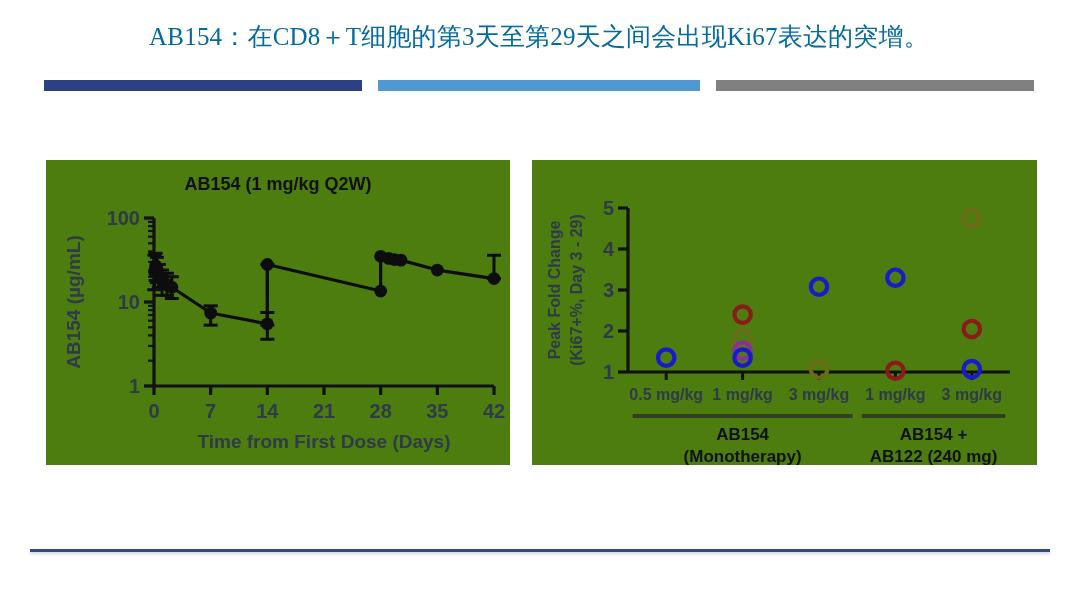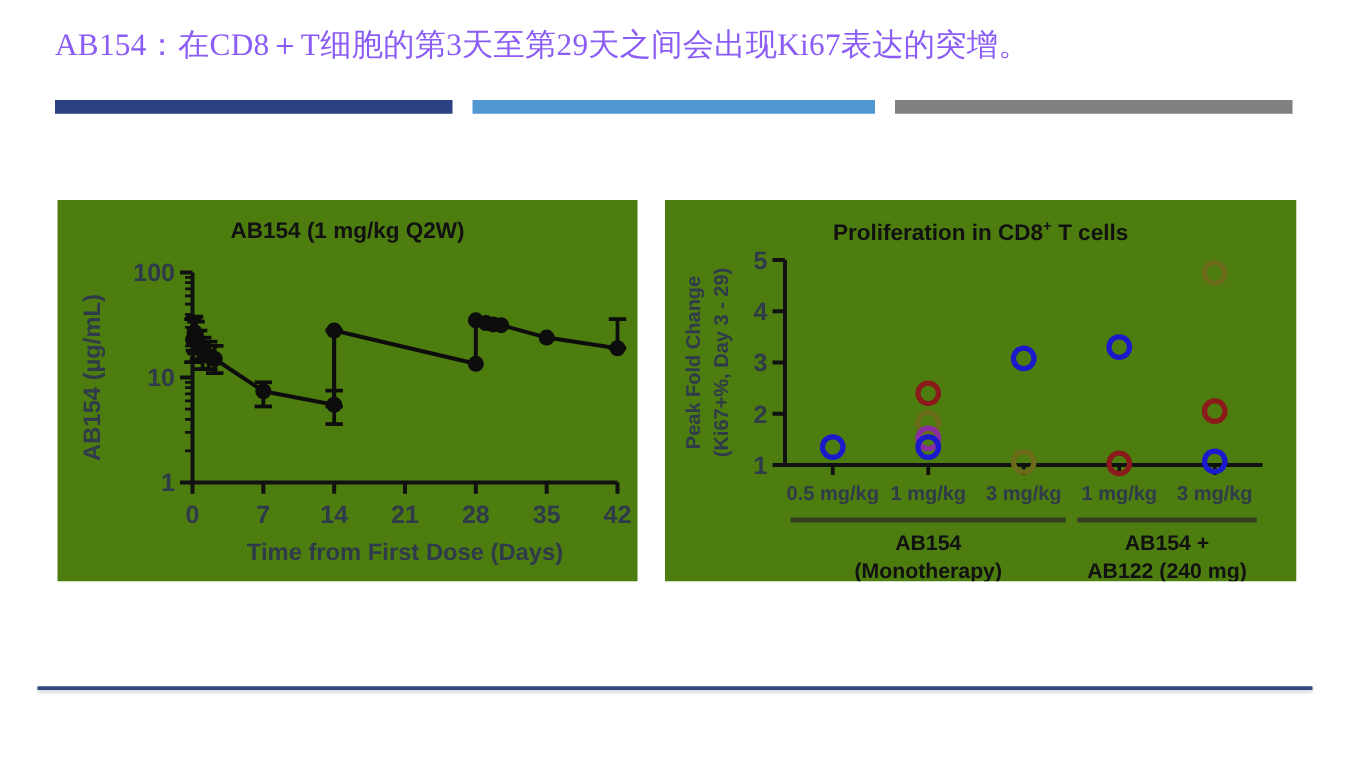--- a/index.html
+++ b/index.html
@@ -9,22 +9,22 @@
     font-family:"Liberation Sans", sans-serif;
     overflow:hidden;
     position:relative;
   }
   .slide{position:absolute;inset:0;}
 
   
   .title{
     position:absolute;left:44px;top:20px;width:990px;
     font-family:"Liberation Serif", serif;
-    font-size:25px;line-height:34px;color:#8b5cf6;
-    letter-spacing:0.2px;white-space:nowrap;
+    font-size:25px;line-height:34px;color:#0369a1;
+    letter-spacing:0.2px;white-space:nowrap;text-align:center;
   }
 
   
   .bars{position:absolute;left:44px;top:80px;width:990px;height:11px;}
   .bar{position:absolute;top:0;height:11px;}
   .bar.b1{left:0;width:318px;background:#2b4183;}
   .bar.b2{left:334px;width:322px;background:#5197d1;}
   .bar.b3{left:672px;width:318px;background:#808080;}
 
   
@@ -167,23 +167,20 @@
         <circle cx="334.66666666666663" cy="96.29828427457684" r="6.4" fill="#0d0d0d"></circle>
         <circle cx="342.76190476190476" cy="98.44482905025745" r="6.4" fill="#0d0d0d"></circle>
         <circle cx="348.42857142857144" cy="99.56740182112789" r="6.4" fill="#0d0d0d"></circle>
         <circle cx="354.9047619047619" cy="100.14191348167357" r="6.4" fill="#0d0d0d"></circle>
         <circle cx="391.33333333333337" cy="110.06225569622511" r="6.4" fill="#0d0d0d"></circle>
         <circle cx="448" cy="118.58469751996238" r="6.4" fill="#0d0d0d"></circle>
       </svg>
   </div>
 
   <div class="panel panel-right">
-    <div class="chart-title" style="top:14px;">
-      <span>Proliferation in CD8</span><sup>+</sup><span> T cells</span>
-    </div>
     <svg id="svg-prolif" width="505" height="305">
         <line x1="96" y1="48" x2="96" y2="212" stroke="#111" stroke-width="3.2"></line>
         <line x1="96" y1="212" x2="478" y2="212" stroke="#111" stroke-width="3.2"></line>
         <line x1="86" y1="212" x2="96" y2="212" stroke="#111" stroke-width="3.2"></line>
         <text x="82" y="219" text-anchor="end" font-size="20" class="tick-label">1</text>
         <line x1="86" y1="171" x2="96" y2="171" stroke="#111" stroke-width="3.2"></line>
         <text x="82" y="178" text-anchor="end" font-size="20" class="tick-label">2</text>
         <line x1="86" y1="130" x2="96" y2="130" stroke="#111" stroke-width="3.2"></line>
         <text x="82" y="137" text-anchor="end" font-size="20" class="tick-label">3</text>
         <line x1="86" y1="89" x2="96" y2="89" stroke="#111" stroke-width="3.2"></line>

